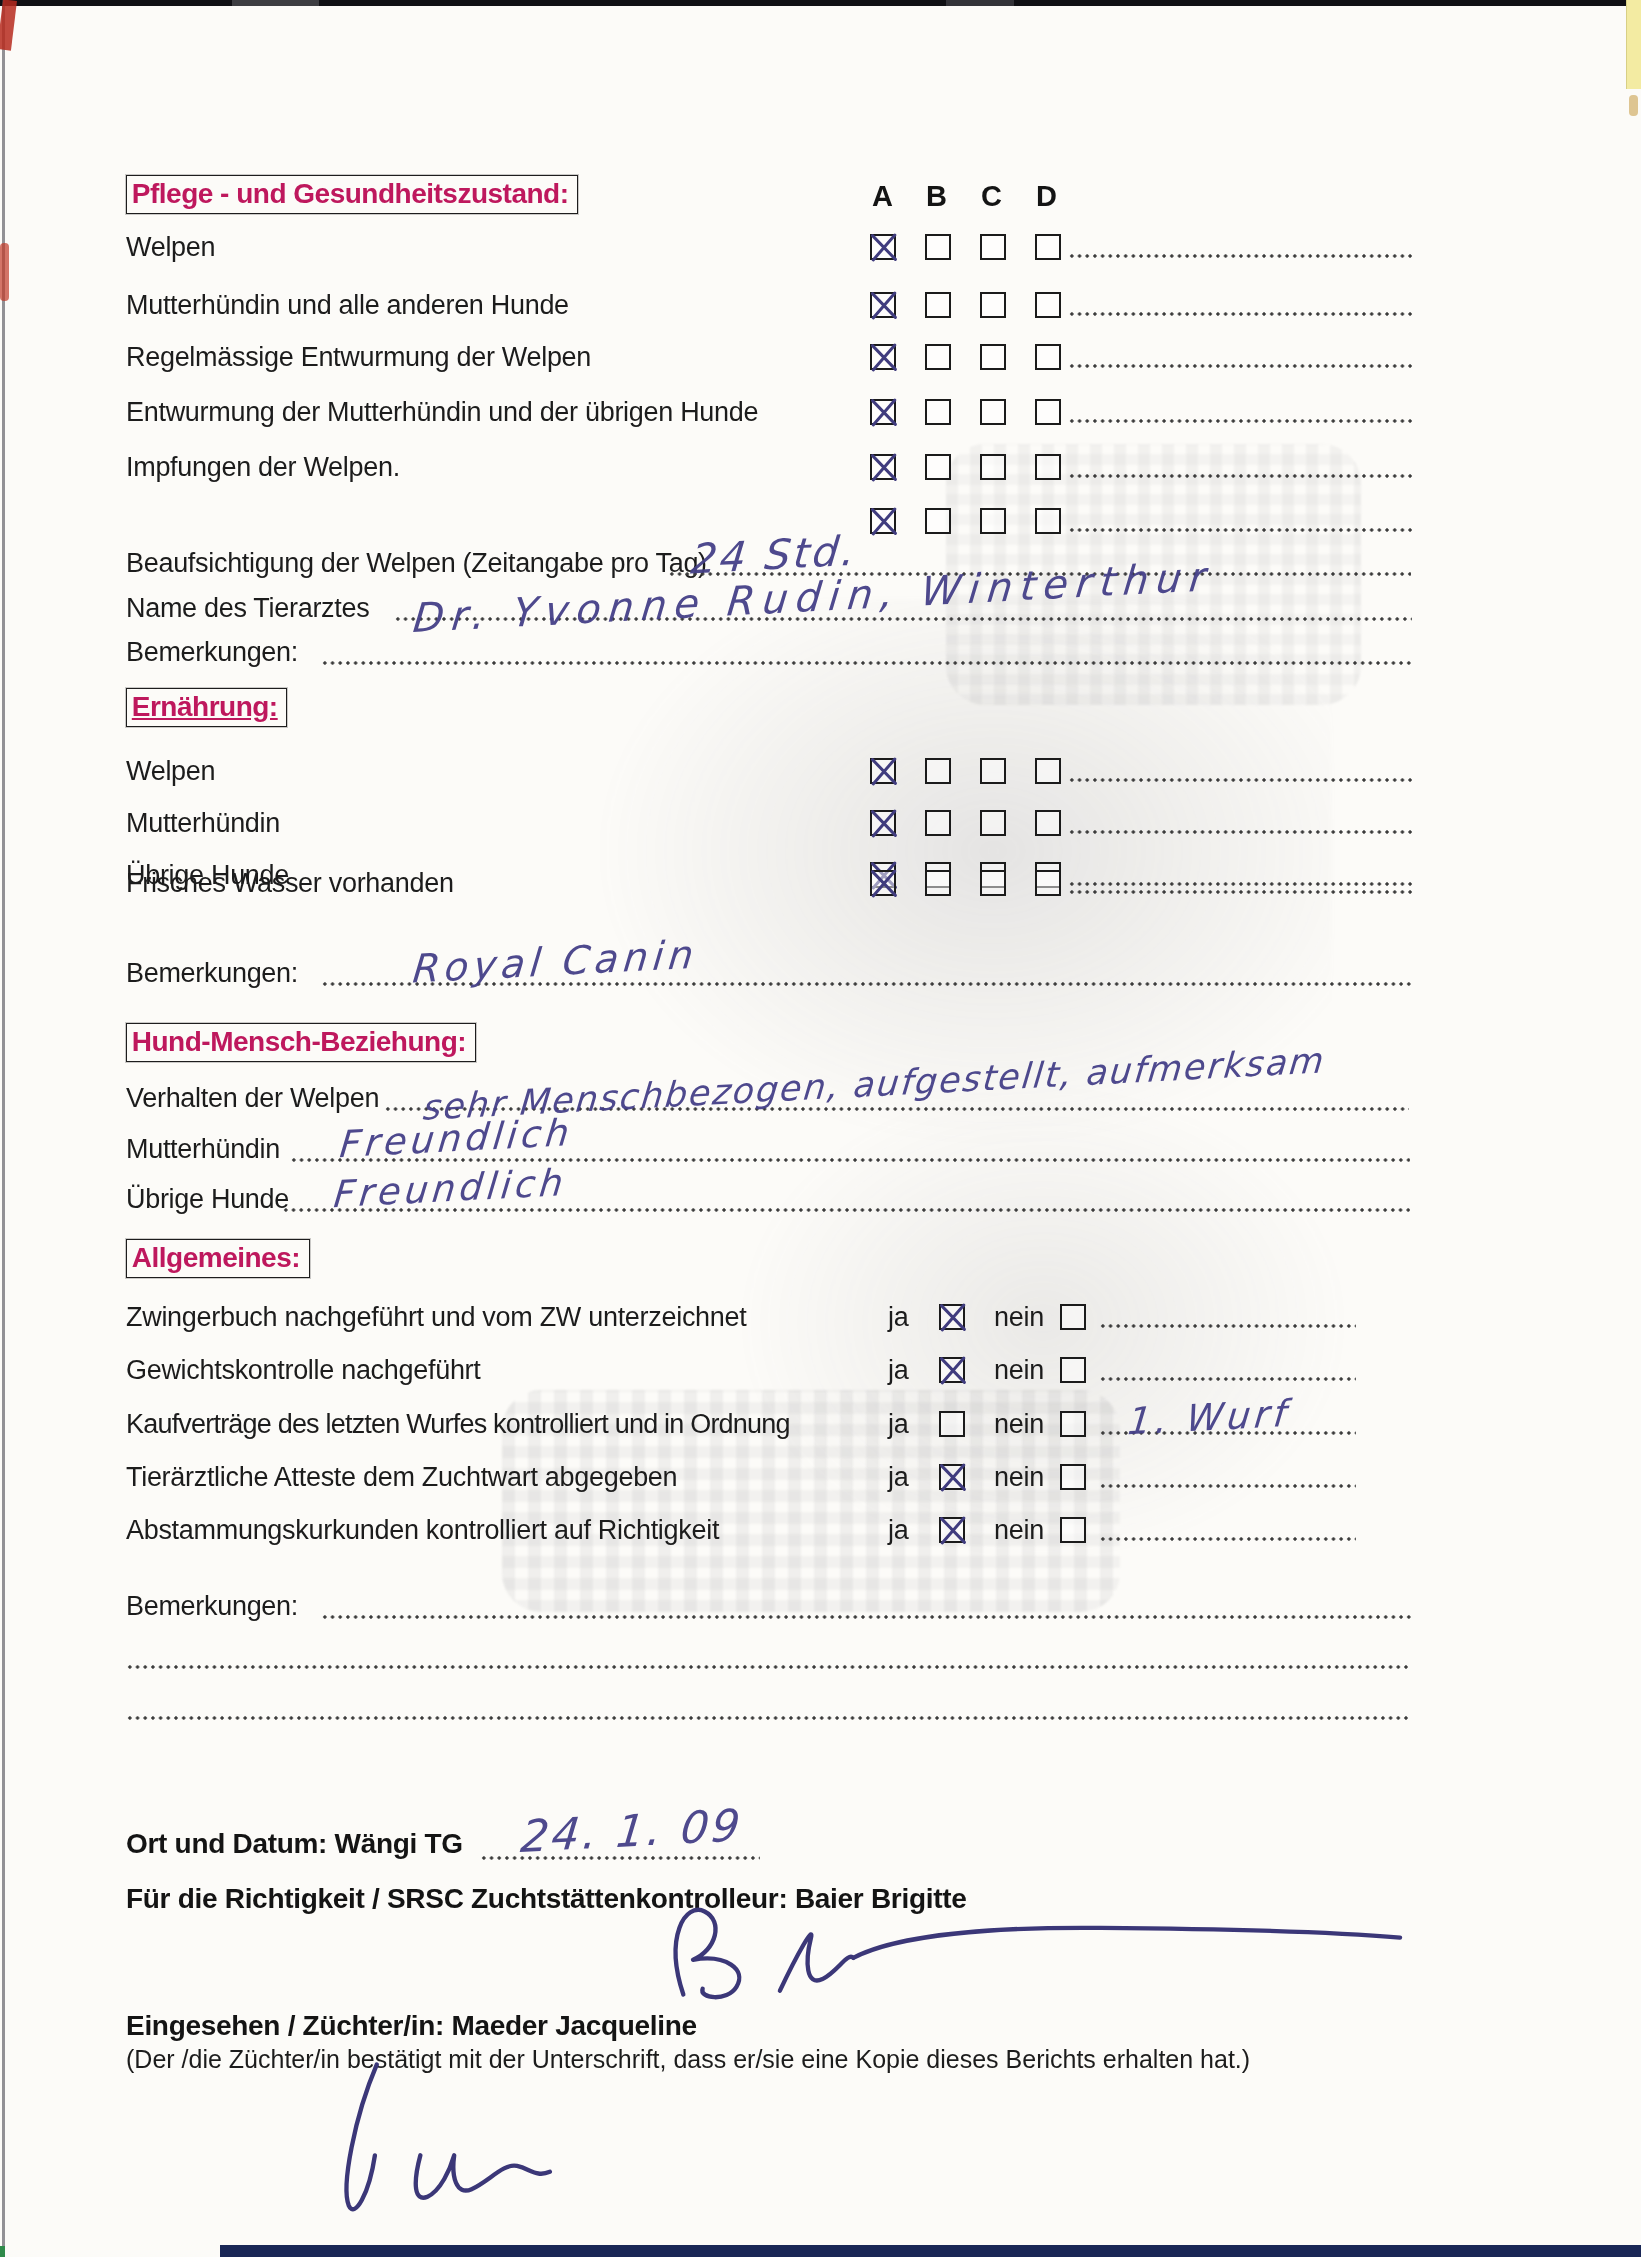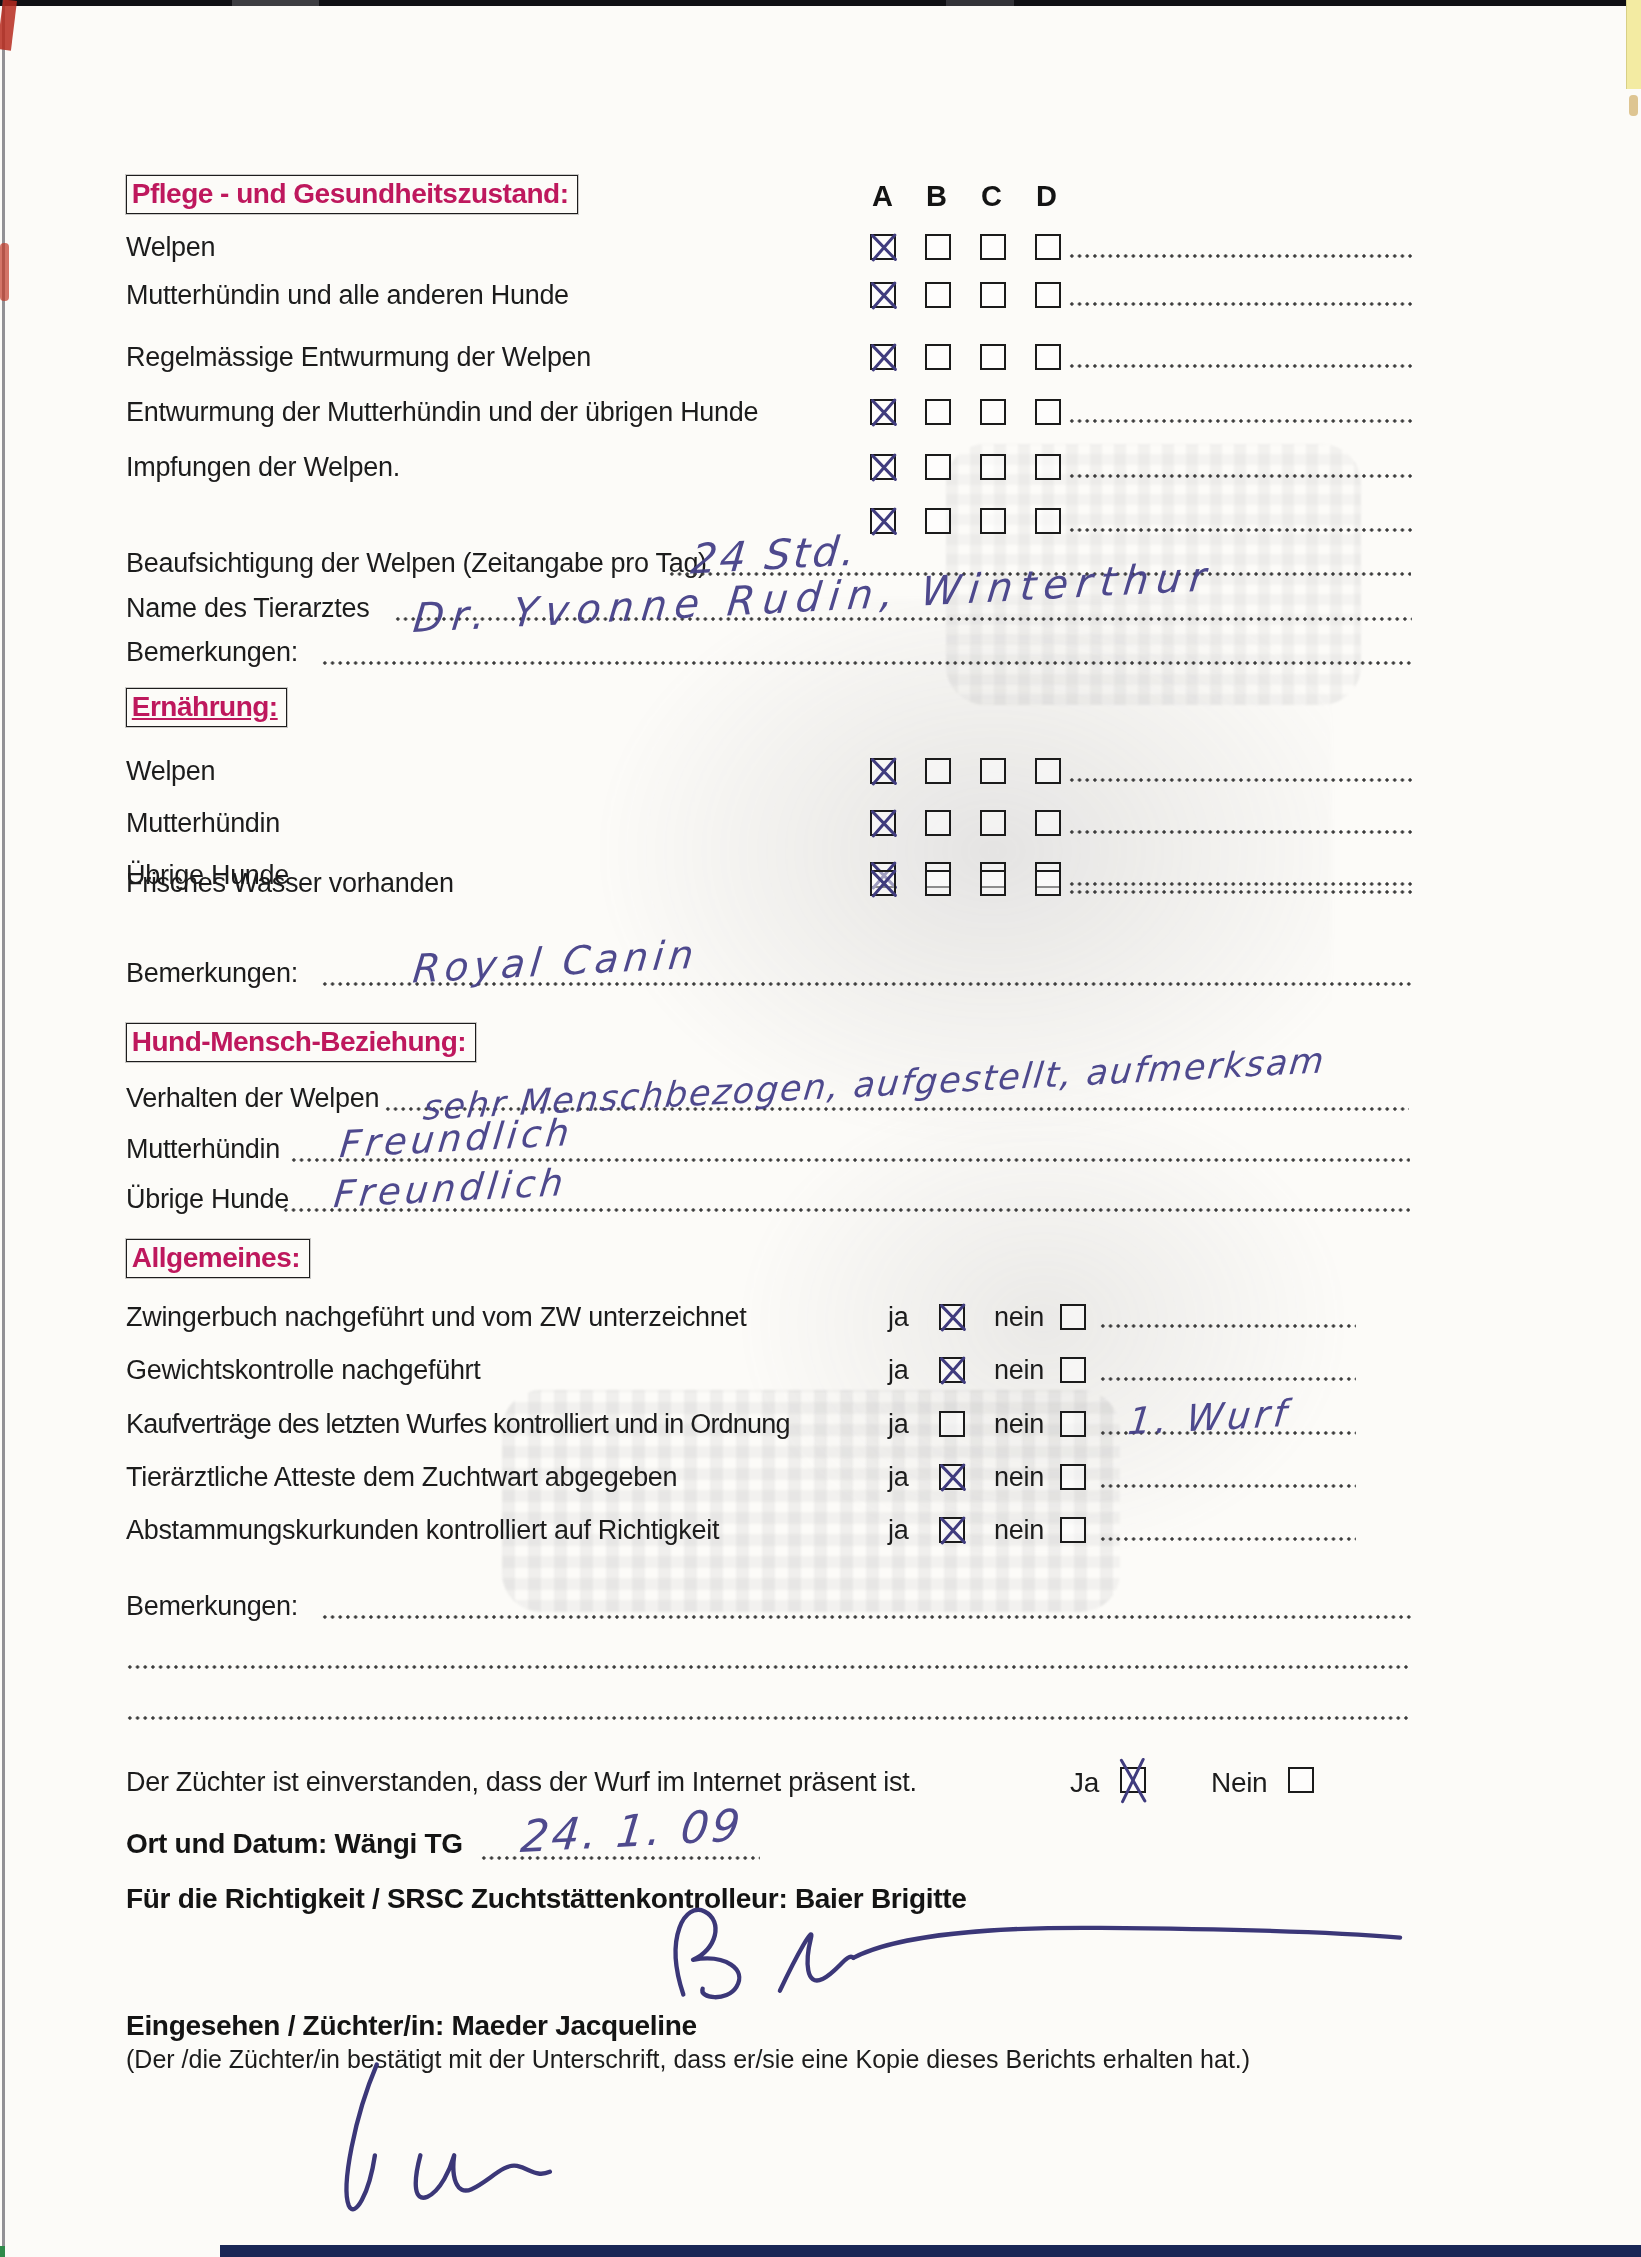--- a/index.html
+++ b/index.html
@@ -60,21 +60,21 @@
   </div>
 
   <div class="row" style="top:232px;">
     <span class="lbl">Welpen</span>
     <span class="cb checked" style="left:870px;"></span>
     <span class="cb" style="left:925px;"></span>
     <span class="cb" style="left:980px;"></span>
     <span class="cb" style="left:1035px;"></span>
     <span class="dots" style="left:1068px;width:344px;top:21px;"></span>
   </div>
-  <div class="row" style="top:280px;">
+  <div class="row" style="top:290px;">
     <span class="lbl">Mutterhündin und alle anderen Hunde</span>
     <span class="cb checked" style="left:870px;"></span>
     <span class="cb" style="left:925px;"></span>
     <span class="cb" style="left:980px;"></span>
     <span class="cb" style="left:1035px;"></span>
     <span class="dots" style="left:1068px;width:344px;top:21px;"></span>
   </div>
   <div class="row" style="top:342px;">
     <span class="lbl">Regelmässige Entwurmung der Welpen</span>
     <span class="cb checked" style="left:870px;"></span>
@@ -228,27 +228,20 @@
     <span class="lbl">Bemerkungen:</span>
     <span class="dots" style="left:321px;width:1091px;top:23px;"></span>
   </div>
   <div class="row" style="top:1643px;">
     <span class="dots" style="left:126px;width:1285px;top:21px;"></span>
   </div>
   <div class="row" style="top:1694px;">
     <span class="dots" style="left:126px;width:1285px;top:21px;"></span>
   </div>
 
-  <div class="row" style="top:1767px;">
-    <span class="lbl">Der Züchter ist einverstanden, dass der Wurf im Internet präsent ist.</span>
-    <span class="lbl" style="left:1070px;font-size:28px;">Ja</span>
-    <span class="cb bigx checked" style="left:1120px;top:0;"></span>
-    <span class="lbl" style="left:1211px;font-size:28px;">Nein</span>
-    <span class="cb" style="left:1288px;top:0;"></span>
-  </div>
 
   <div class="row" style="top:1828px;height:42px;">
     <span class="bline" style="left:126px;position:absolute;">Ort und Datum: Wängi TG</span>
     <span class="dots" style="left:480px;width:280px;top:27px;"></span>
     <span class="hw" style="left:521px;top:-23px;font-size:44px;letter-spacing:2.9px;">24. 1. 09</span>
   </div>
   <div class="bline" style="top:1883px;">Für die Richtigkeit / SRSC Zuchtstättenkontrolleur: Baier Brigitte</div>
 
   <svg class="sig abs" style="left:608px;top:1894px;" width="821" height="118" viewBox="0 0 850 122">
     <path d="M78 104 C 58 44, 80 8, 100 18 C 120 28, 112 58, 88 68 C 122 62, 144 78, 133 96 C 123 112, 94 108, 98 98"></path>

